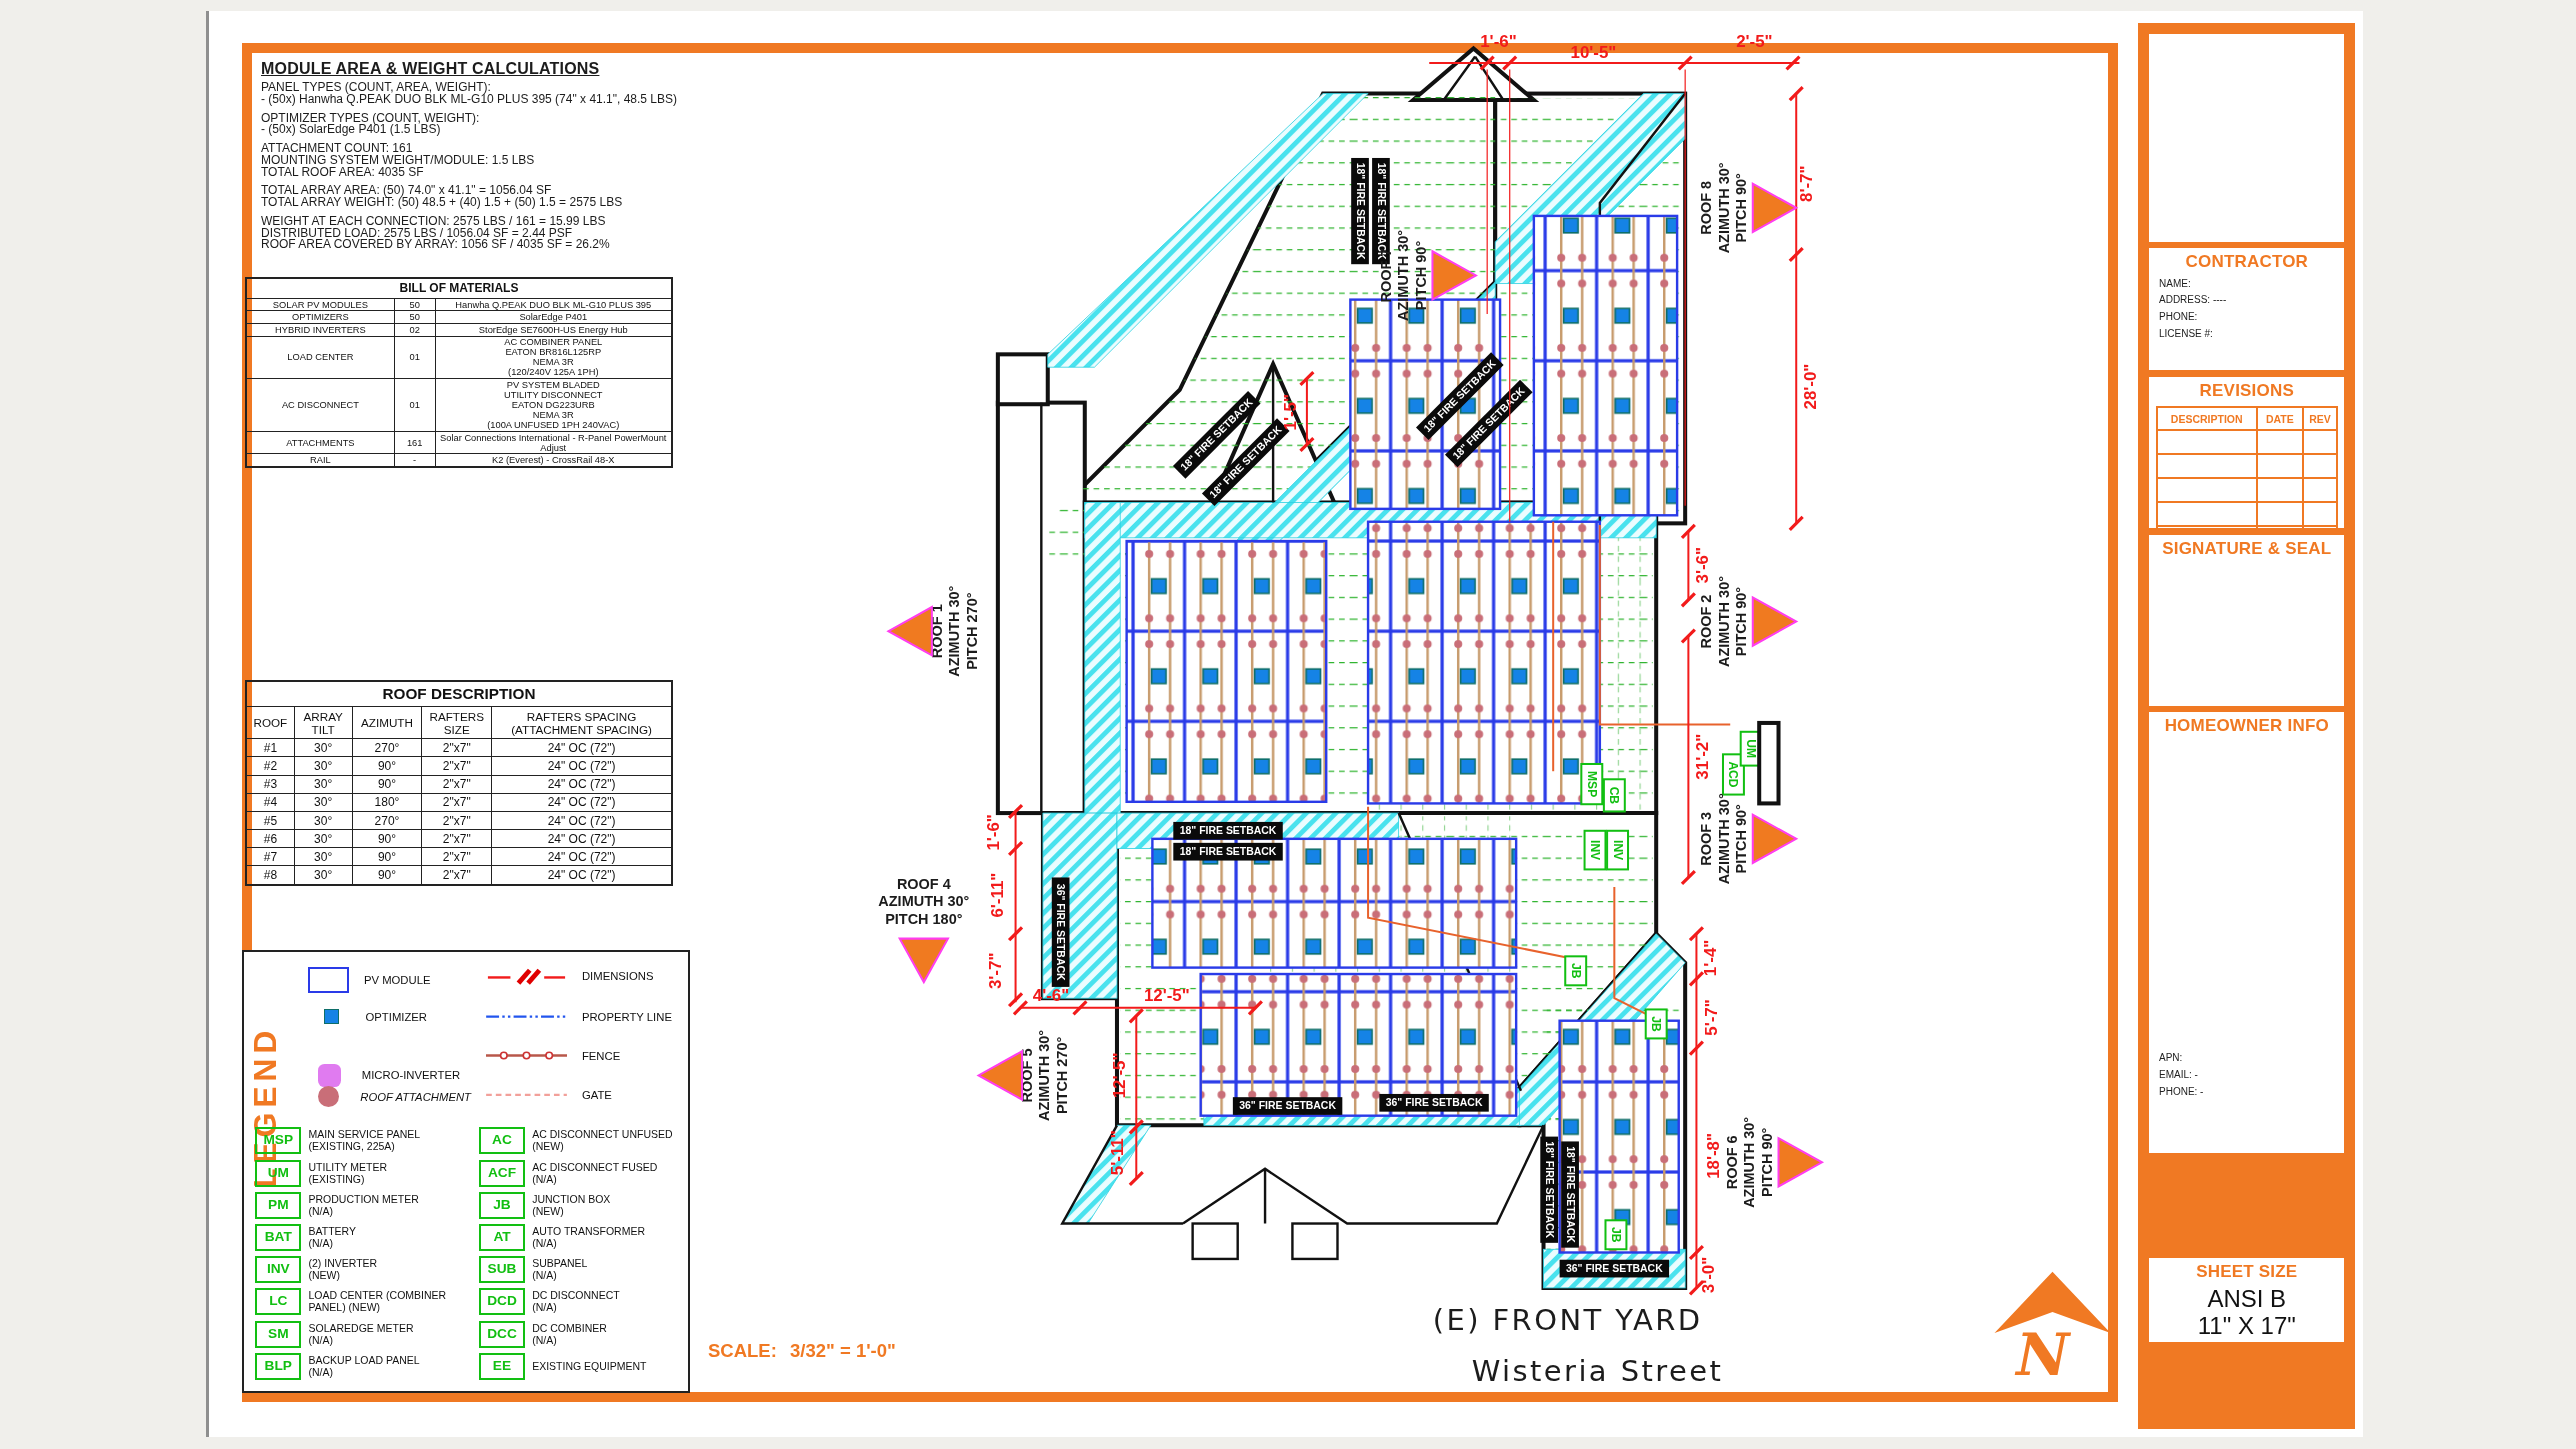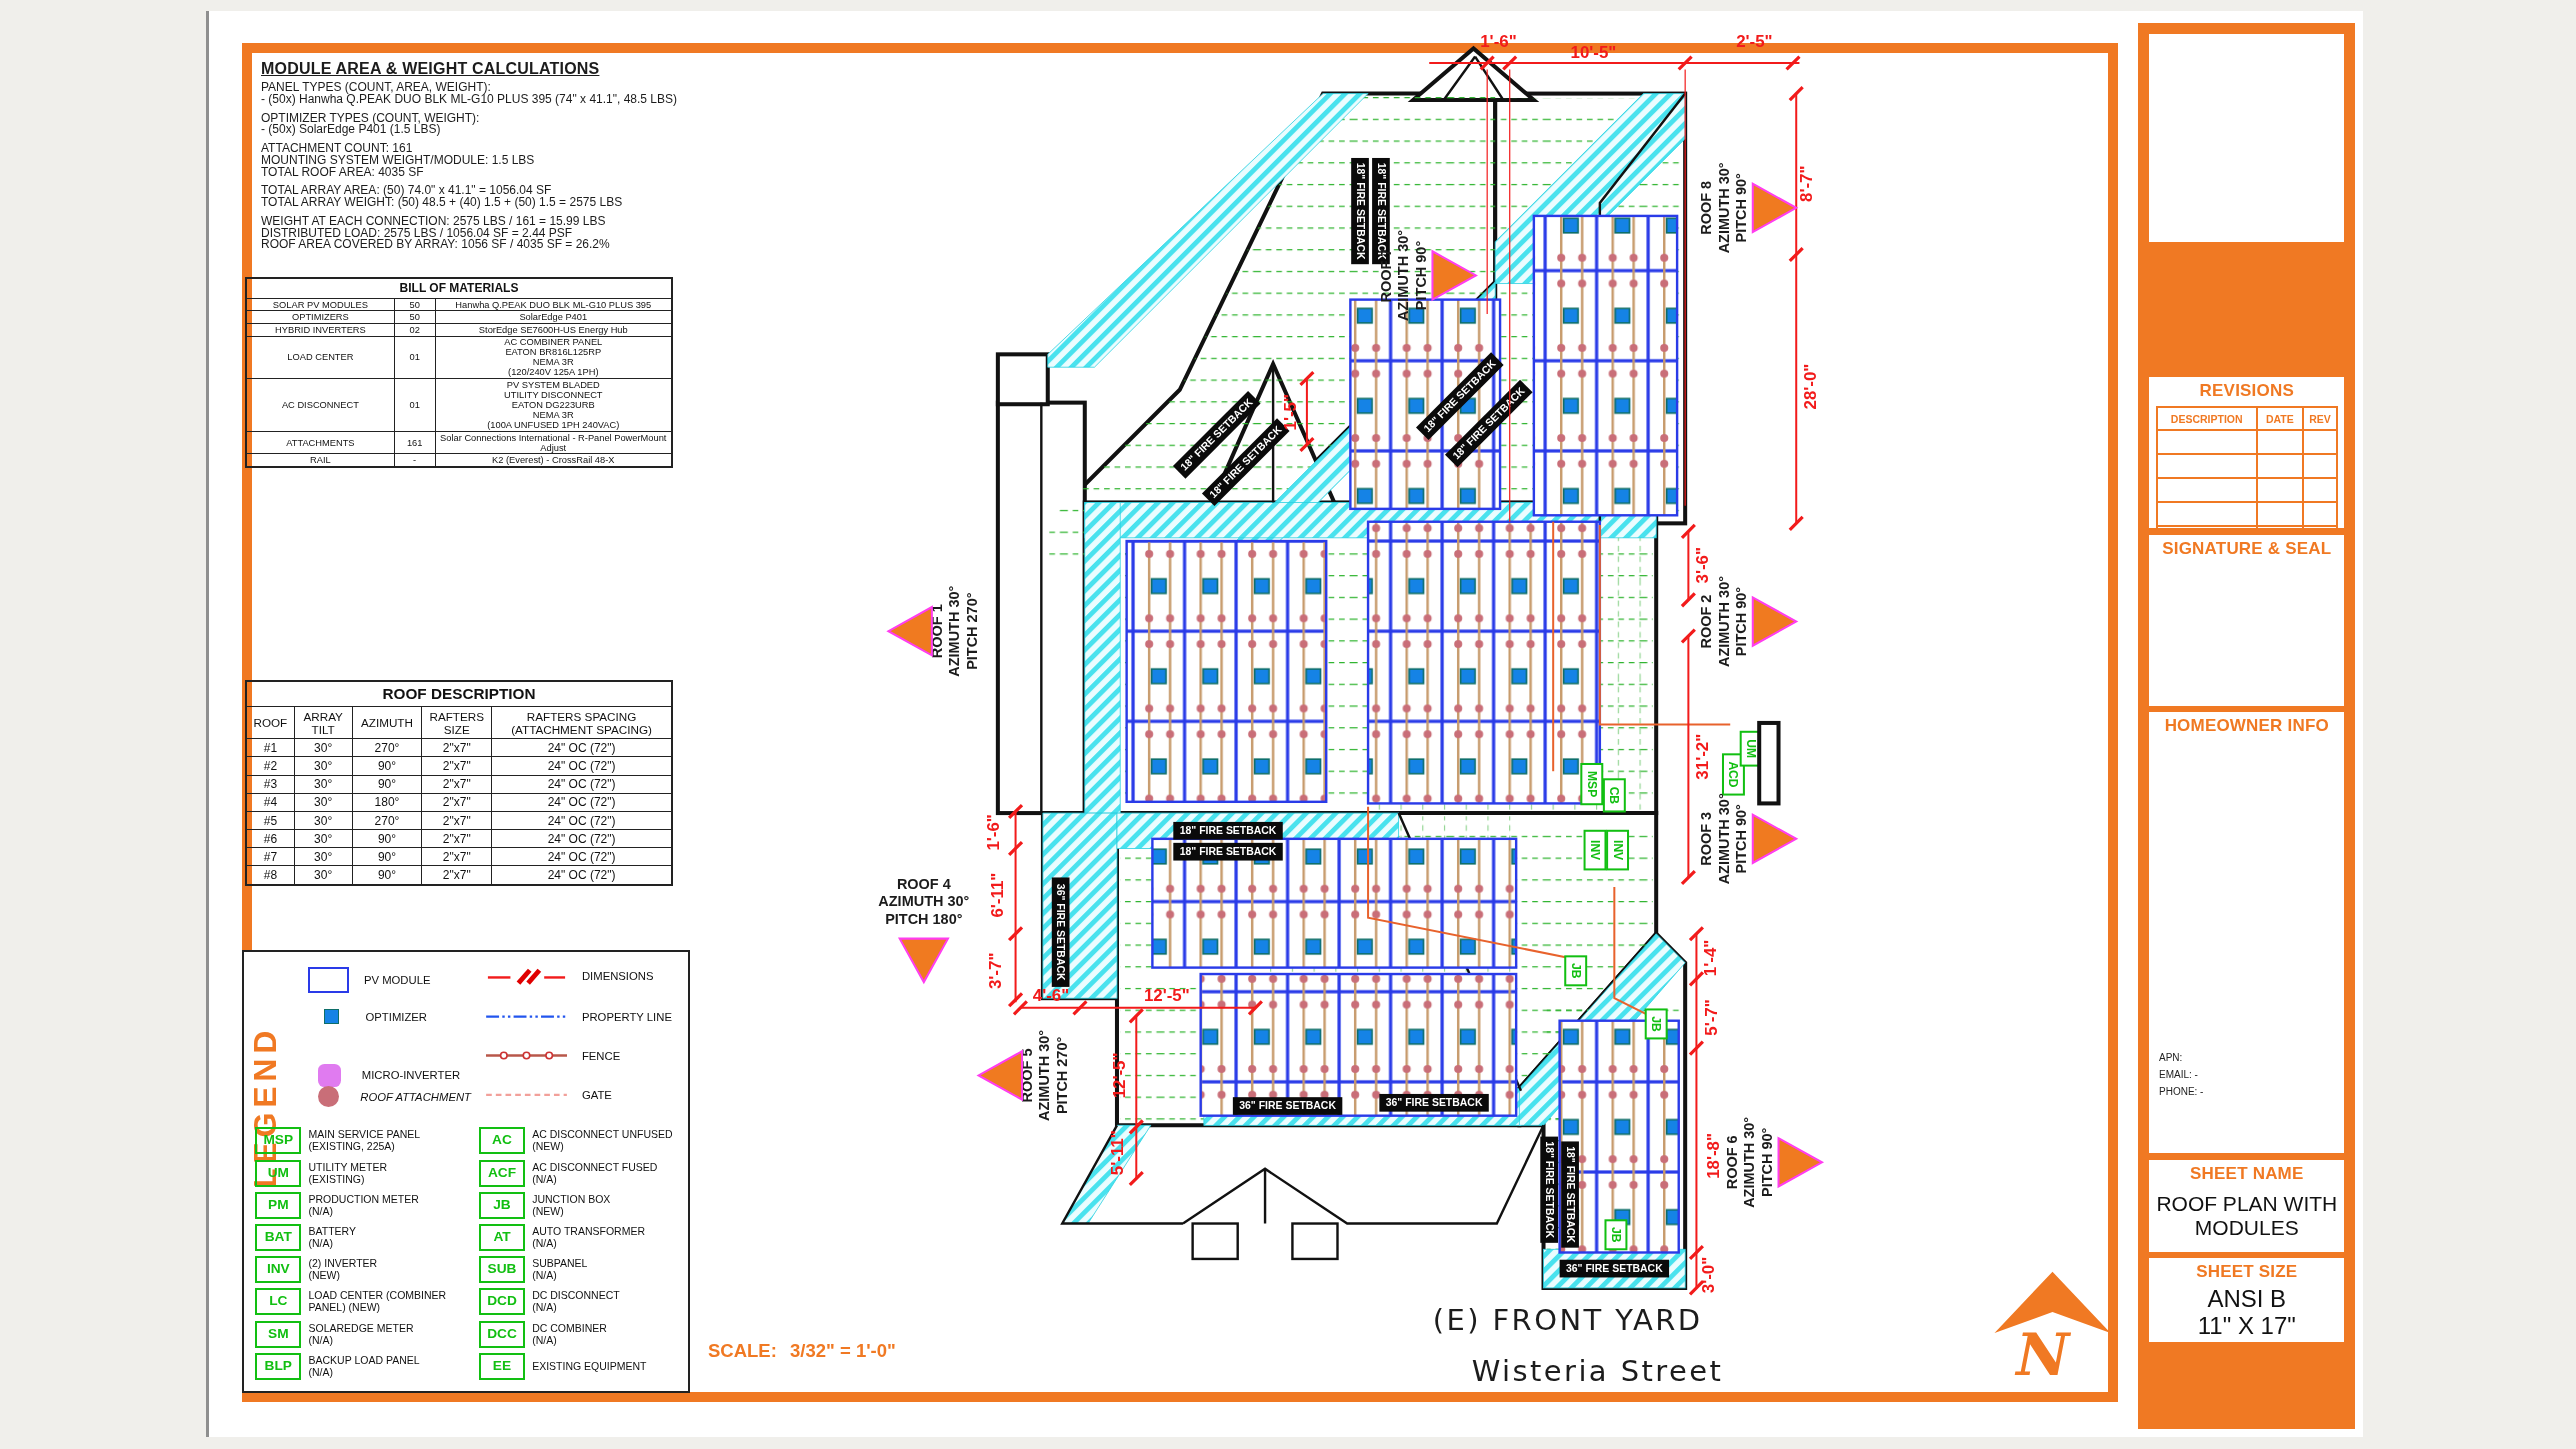--- a/index.html
+++ b/index.html
@@ -571,20 +571,27 @@
     <text class="street" x="1985" y="1716" text-anchor="middle" font-style="italic">Wisteria Street</text>
   </svg>
 
   <svg style="position:absolute;left:1980px;top:1262px;" width="145" height="133" viewBox="0 0 180 165">
     <polygon points="18,88 90,12 162,88 90,62" fill="#F07923"></polygon>
     <text x="78" y="140" font-family="DejaVu Serif, serif" font-style="italic" font-weight="bold" font-size="72" fill="#F07923" text-anchor="middle">N</text>
   </svg>
 
   <div id="sidebar">
     <div class="sbox" style="top:11.3px;height:208px;"></div>
+    <div class="sbox" style="top:225px;height:122px;">
+      <div class="h">CONTRACTOR</div>
+      <div class="fld"><span>NAME:</span> <span></span></div>
+      <div class="fld"><span>ADDRESS:</span> <span>----</span></div>
+      <div class="fld"><span>PHONE:</span> <span></span></div>
+      <div class="fld"><span>LICENSE #:</span> <span></span></div>
+    </div>
     <div class="sbox" style="top:354px;height:151px;">
       <div class="h">REVISIONS</div>
       <table id="revtbl">
         <tbody>
             <tr>
           <td style="width:103px">DESCRIPTION</td>
           <td style="width:47px">DATE</td>
           <td style="width:32px">REV</td>
         </tr>
         <tr class="blank">
@@ -619,27 +626,20 @@
       <div class="h">SIGNATURE &amp; SEAL</div>
     </div>
     <div class="sbox" style="top:689px;height:441px;">
       <div class="h">HOMEOWNER INFO</div>
       <div style="position:absolute;left:0;bottom:56px;width:100%;">
         <div class="fld"><span>APN:</span> <span></span></div>
         <div class="fld"><span>EMAIL:</span> <span>-</span></div>
         <div class="fld"><span>PHONE:</span> <span>-</span></div>
       </div>
     </div>
-    <div class="sbox" style="top:1137px;height:92px;">
-      <div class="h">SHEET NAME</div>
-      <div class="sheetval">
-        <div>ROOF PLAN WITH</div>
-        <div>MODULES</div>
-      </div>
-    </div>
     <div class="sbox" style="top:1235px;height:84px;">
       <div class="h">SHEET SIZE</div>
       <div class="sizeval">
         <div>ANSI B</div>
         <div>11" X 17"</div>
       </div>
     </div>
   </div>
 </div>
 

